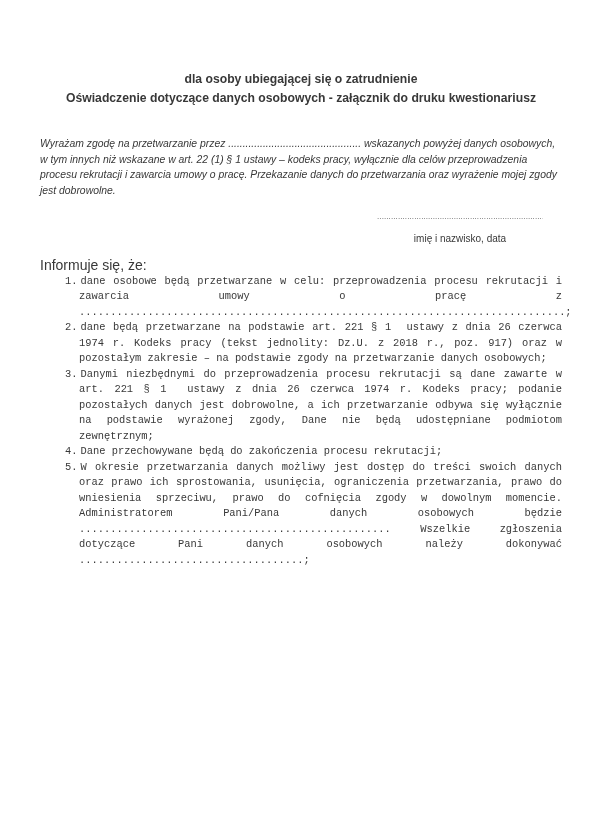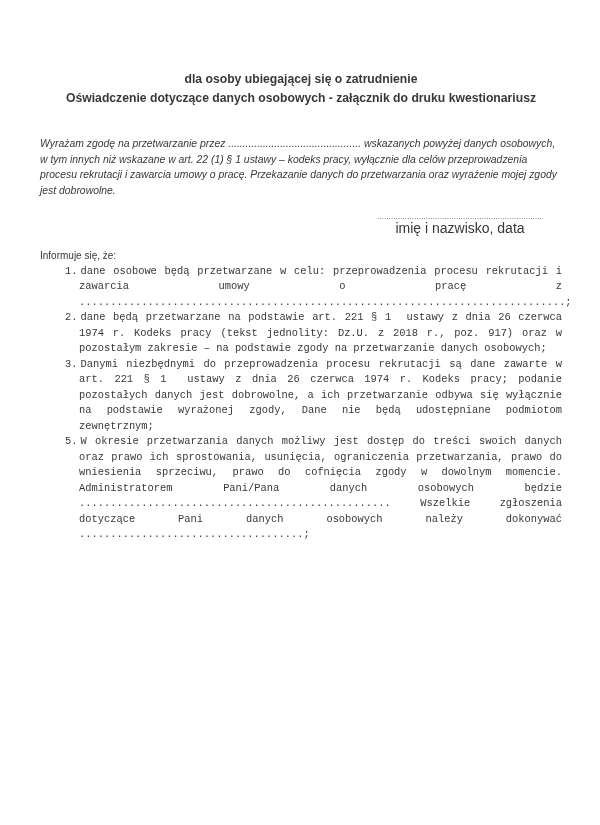--- a/index.html
+++ b/index.html
@@ -47,27 +47,27 @@
     display: block;
     font-size: 8px;
     line-height: 9px;
     white-space: nowrap;
     overflow: hidden;
     letter-spacing: 0.1px;
     color: #4a4a4a;
   }
   .signature-label {
     display: block;
-    font-size: 14px;
+    font-size: 10px;
     line-height: 13px;
-    margin-top: 1px;
+    margin-top: 11px;
   }
   .list-intro {
     margin-top: 13px;
-    font-size: 10px;
+    font-size: 14px;
     line-height: 15.5px;
   }
   .num-list {
     margin: 0 0 0 25px;
   }
   .list-item {
     font-size: 10.4px;
     line-height: 15.5px;
     text-align: justify;
     padding-left: 14px;
@@ -102,18 +102,21 @@
       <div class="list-item">
         <span class="li-num">1.</span><span>dane osobowe będą przetwarzane w celu: przeprowadzenia procesu rekrutacji i zawarcia umowy o pracę z ..............................................................................;</span>
       </div>
       <div class="list-item">
         <span class="li-num">2.</span><span>dane będą przetwarzane na podstawie art. 221 § 1&nbsp; ustawy z dnia 26 czerwca 1974 r. Kodeks pracy (tekst jednolity: Dz.U. z 2018 r., poz. 917) oraz w pozostałym zakresie – na podstawie zgody na przetwarzanie danych osobowych;</span>
       </div>
       <div class="list-item">
         <span class="li-num">3.</span><span>Danymi niezbędnymi do przeprowadzenia procesu rekrutacji są dane zawarte w art. 221 § 1&nbsp; ustawy z dnia 26 czerwca 1974 r. Kodeks pracy; podanie pozostałych danych jest dobrowolne, a ich przetwarzanie odbywa się wyłącznie na podstawie wyrażonej zgody, Dane nie będą udostępniane podmiotom zewnętrznym;</span>
       </div>
       <div class="list-item">
+        <span class="li-num">4.</span><span>Dane przechowywane będą do zakończenia procesu rekrutacji;</span>
+      </div>
+      <div class="list-item">
         <span class="li-num">5.</span><span>W okresie przetwarzania danych możliwy jest dostęp do treści swoich danych oraz prawo ich sprostowania, usunięcia, ograniczenia przetwarzania, prawo do wniesienia sprzeciwu, prawo do cofnięcia zgody w dowolnym momencie. Administratorem Pani/Pana danych osobowych będzie .................................................. Wszelkie zgłoszenia dotyczące Pani danych osobowych należy dokonywać ....................................;</span>
       </div>
     </div>
 
   </div>
 </div>
 
 </body></html>

